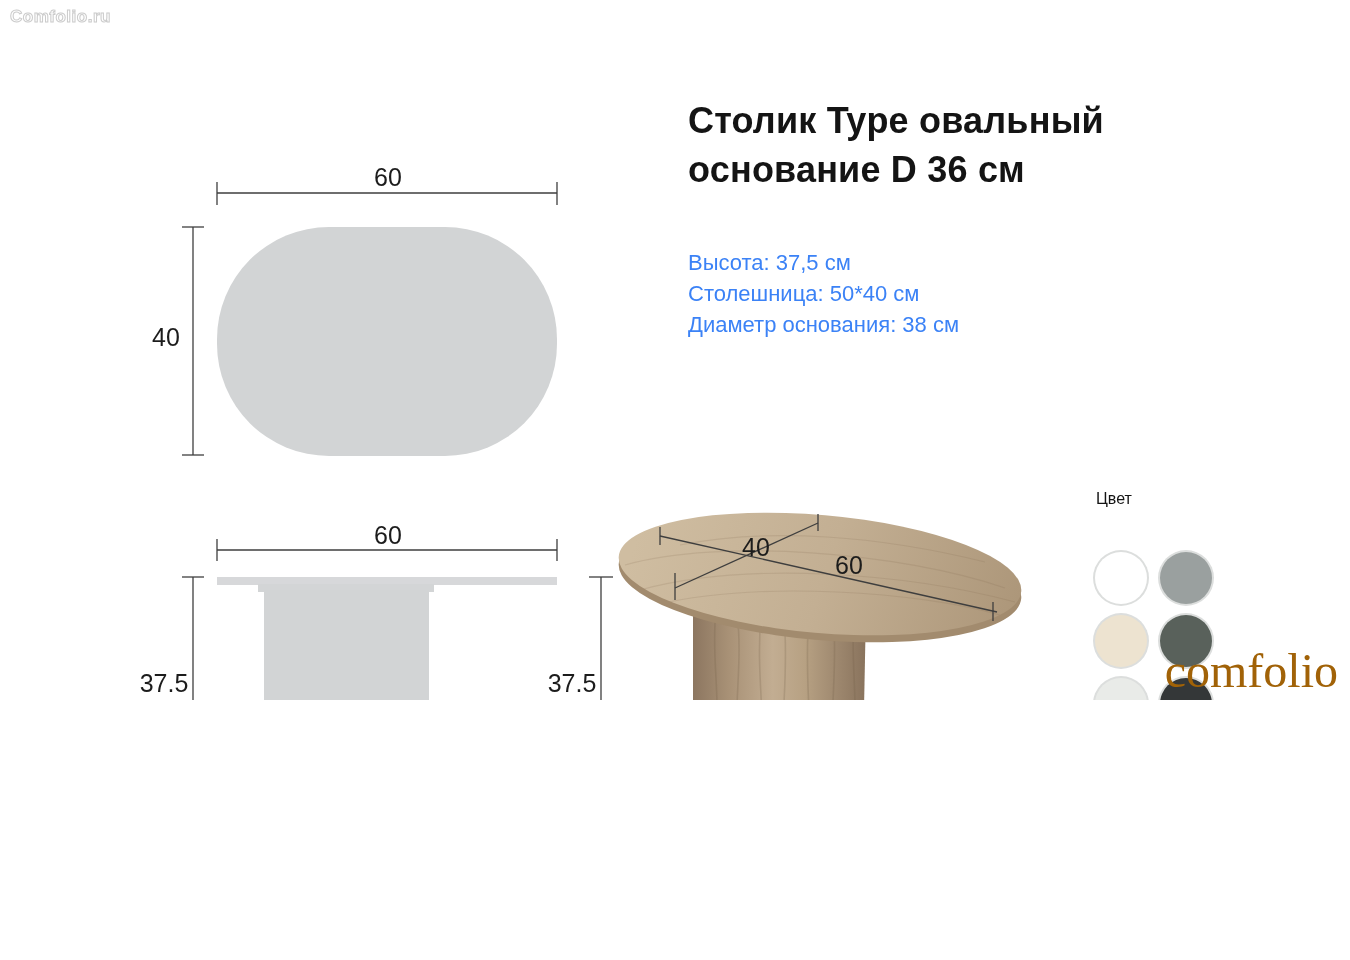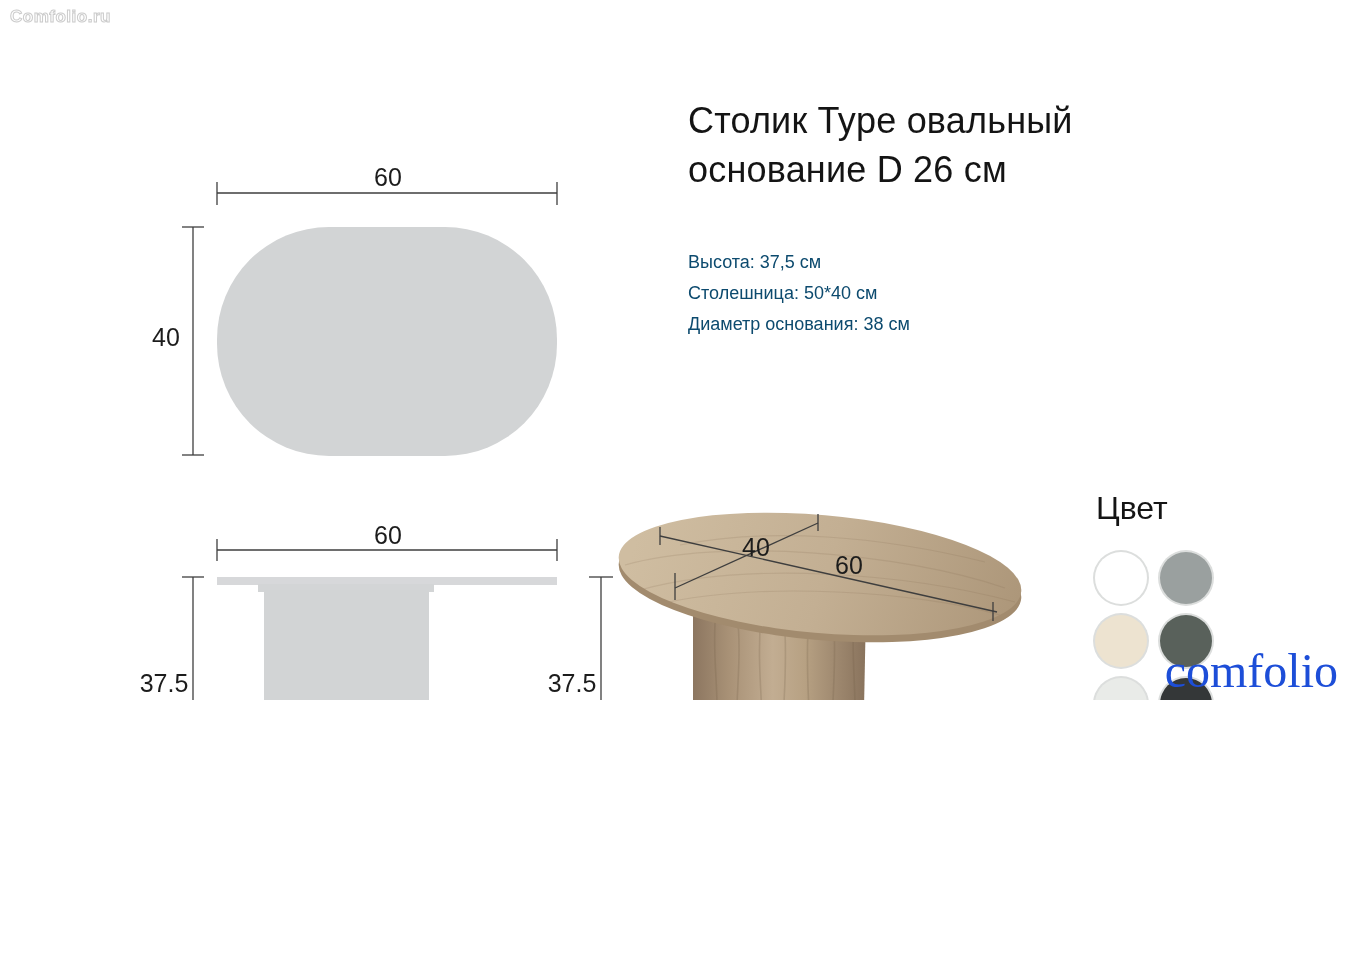--- a/index.html
+++ b/index.html
@@ -7,66 +7,66 @@
     position:relative; width:1350px; height:700px; background:#ffffff;
     overflow:hidden; font-family:"Liberation Sans", sans-serif; color:#161616;
   }
   .watermark {
     position:absolute; left:10px; top:7px;
     font-size:17px; font-weight:700; letter-spacing:.5px;
     color:#ffffff; -webkit-text-stroke:1px #cbcbcb;
   }
   .title {
     position:absolute; left:688px; top:96px; margin:0;
-    font-size:36px; font-weight:400; line-height:49px; letter-spacing:.2px; color:#141414;
+    font-size:36px; font-weight:700; line-height:49px; letter-spacing:.2px; color:#141414;
   }
   .specs {
     position:absolute; left:688px; top:247px;
-    font-size:18px; line-height:31px; color:#0c4a6e;
+    font-size:22px; line-height:31px; color:#3b82f6;
   }
   .color-head {
     position:absolute; left:1096px; top:490px;
-    font-size:32px; color:#141414;
+    font-size:16px; color:#141414;
   }
   .swatches {
     position:absolute; left:1095px; top:552px;
     display:grid; grid-template-columns:52px 52px; gap:11px 13px;
   }
   .swatch {
     width:52px; height:52px; border-radius:50%;
     box-shadow:0 0 0 2px #dcdedd;
   }
   .swatch.wood { position:relative; overflow:hidden; }
   .swatch.wood::after {
     content:""; position:absolute; inset:0; border-radius:50%;
     background:repeating-linear-gradient(175deg,
       rgba(154,117,72,.38) 0 2px, rgba(255,255,255,0) 2px 6px,
       rgba(164,128,84,.20) 6px 8px, rgba(255,255,255,0) 8px 11px);
   }
   .logo {
     position:absolute; right:12px; bottom:2px;
-    font-family:"Liberation Serif", serif; font-size:48px; color:#1d4ed8;
+    font-family:"Liberation Serif", serif; font-size:48px; color:#a16207;
   }
   svg.diagram { position:absolute; left:0; top:0; }
   .dimlines line { stroke:#3e3e3e; stroke-width:1.3; }
   text.dim {
     font-family:"Liberation Sans", sans-serif;
     font-size:25px; fill:#1c1c1c; text-anchor:middle;
   }
   .grain path { stroke:#6f5a45; stroke-opacity:.22; stroke-width:1.6; fill:none; }
   .grain-top path { stroke:#7d6449; stroke-opacity:.16; stroke-width:1.2; fill:none; }
 </style>
 </head>
 <body>
 
 <div class="canvas">
 
   <div class="watermark">Comfolio.ru</div>
 
-  <h1 class="title"><span>Столик Type овальный</span><br><span>основание D 26 см</span></h1>
+  <h1 class="title"><span>Столик Type овальный</span><br><span>основание D 36 см</span></h1>
 
   <div class="specs">
     <div>Высота: 37,5 см</div>
     <div>Столешница: 50*40 см</div>
     <div>Диаметр основания: 38 см</div>
   </div>
 
   <svg class="diagram" width="1350" height="960" viewBox="0 0 1350 960">
     <defs>
       <linearGradient id="cylGrad" x1="693" y1="0" x2="870" y2="0" gradientUnits="userSpaceOnUse">

